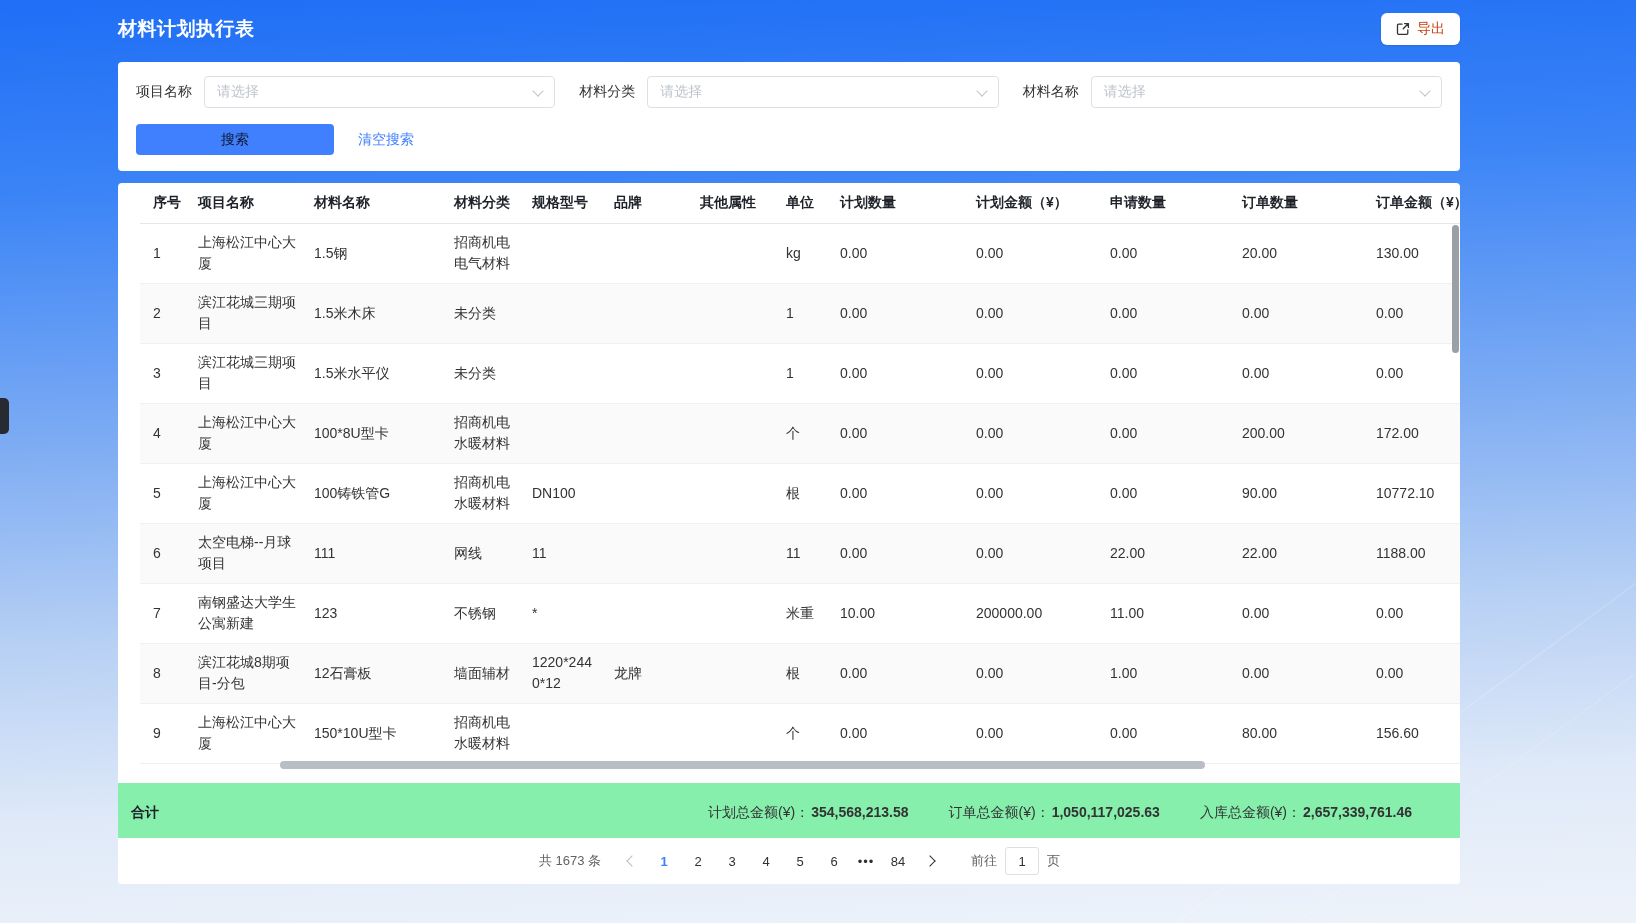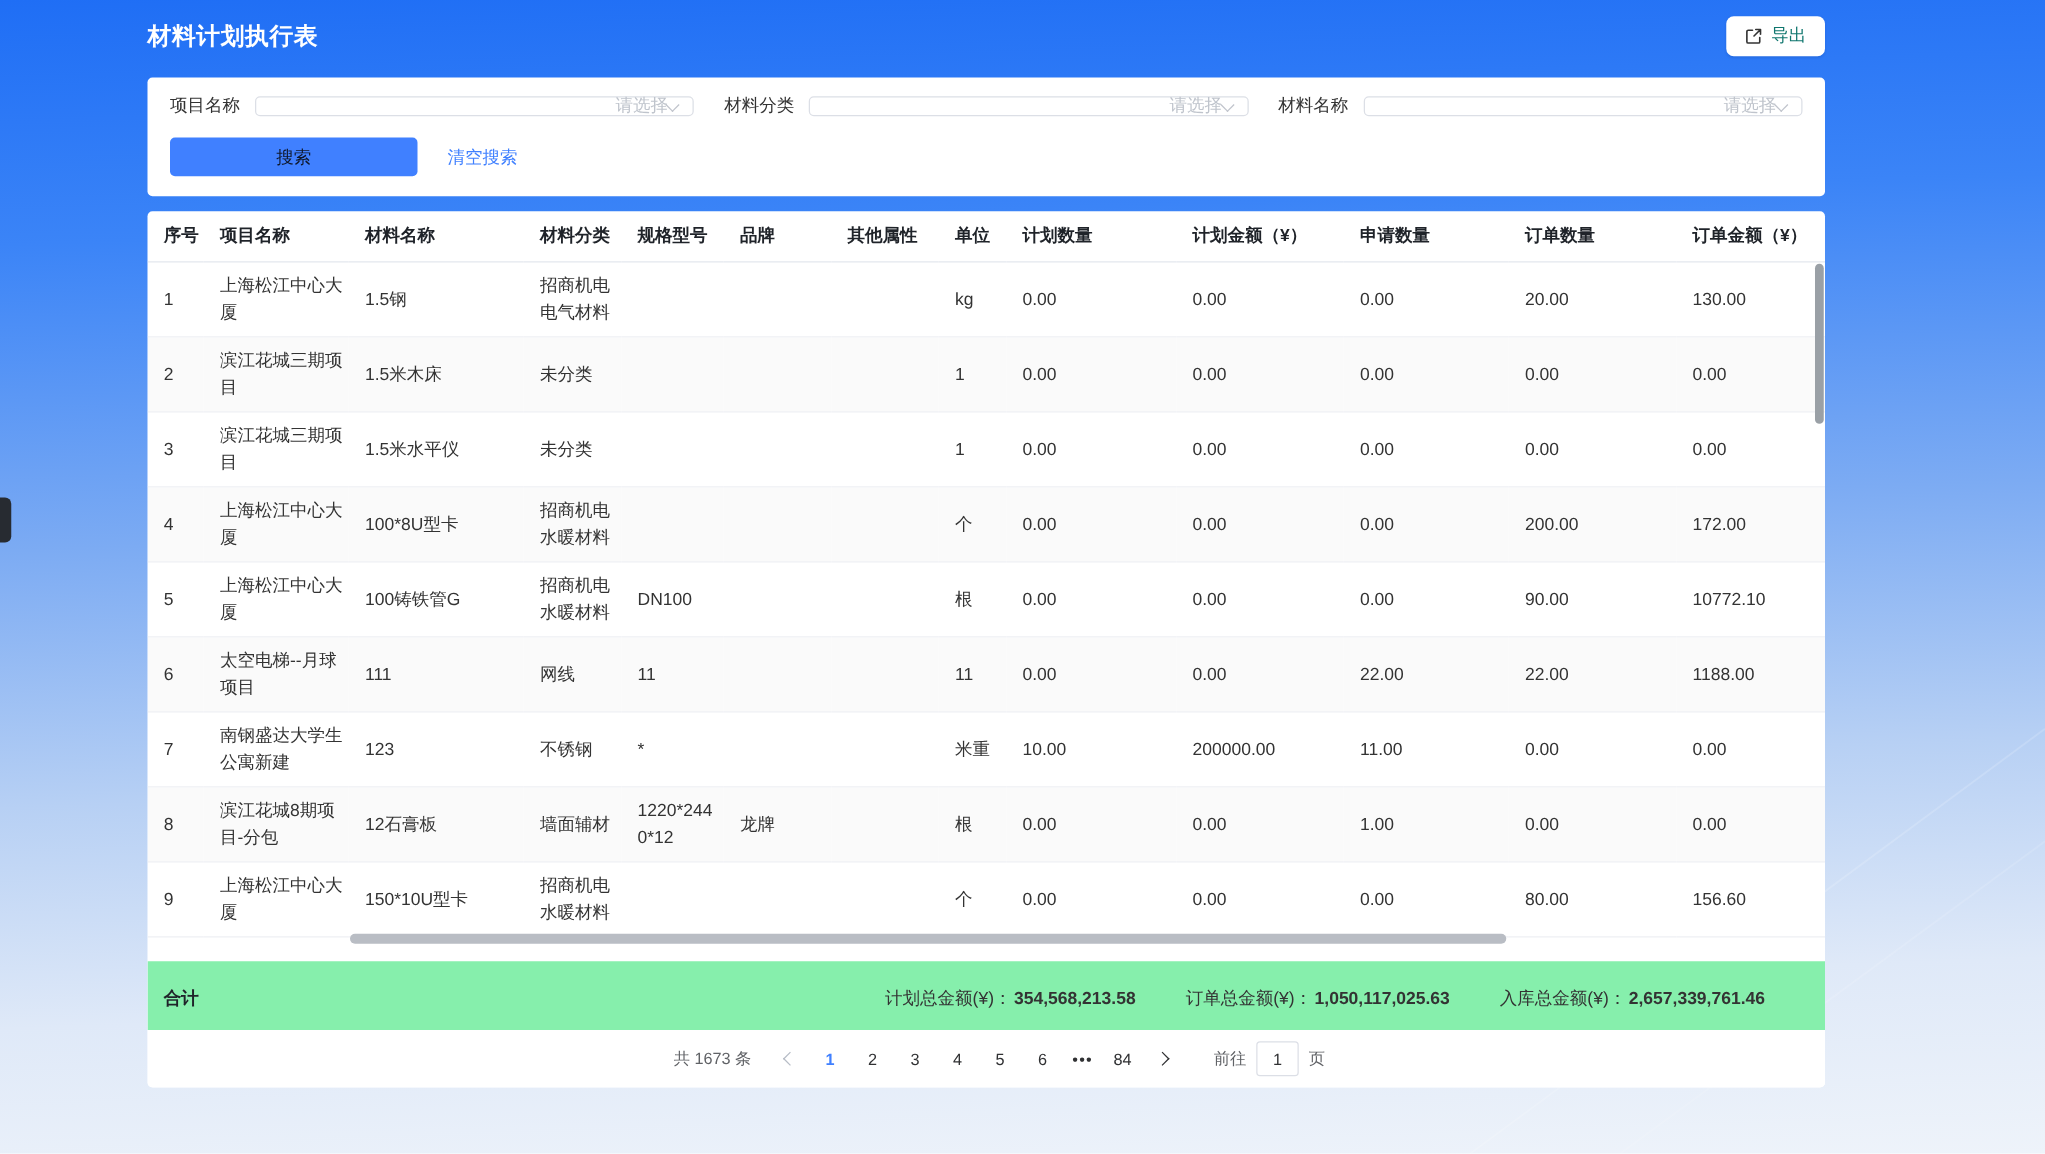--- a/index.html
+++ b/index.html
@@ -14,45 +14,45 @@
     position:absolute; left:0; top:398px; width:9px; height:36px;
     background:#272b31; border-radius:0 5px 5px 0; cursor:pointer;
   }
   .container { position:absolute; left:118px; top:0; width:1342px; }
 
   
   .page-header { height:58px; display:flex; align-items:center; justify-content:space-between; }
   .page-title { font-size:19px; font-weight:bold; color:#ffffff; letter-spacing:.5px; }
   .export-btn {
     height:21px; padding:16px 15px; background:#ffffff; border:none; border-radius:6px;
-    display:flex; align-items:center; gap:7px; font-size:14px; color:#0f766e; cursor:pointer;
+    display:flex; align-items:center; gap:7px; font-size:14px; color:#c2410c; cursor:pointer;
     font-family:inherit; box-shadow:0 1px 2px rgba(0,40,120,.15);
   }
 
   
   .filter-card { margin-top:4px; background:#fff; border-radius:4px; padding:14px 18px 16px; }
   .filter-row { display:flex; gap:24px; }
   .filter-item { display:flex; align-items:center; flex:1; }
   .filter-label { font-size:14px; color:#333; margin-right:12px; white-space:nowrap; }
   .select-box {
-    flex:1; height:16px; border:1px solid #dcdfe6; border-radius:4px; background:#fff;
-    display:flex; align-items:center; justify-content:flex-end; padding:0 12px; cursor:pointer;
+    flex:1; height:32px; border:1px solid #dcdfe6; border-radius:4px; background:#fff;
+    display:flex; align-items:center; justify-content:space-between; padding:0 12px; cursor:pointer;
   }
   .select-placeholder { font-size:14px; color:#bfc4cc; }
   .chevron-down { display:block; width:8px; height:8px; border-right:1.5px solid #c0c4cc; border-bottom:1.5px solid #c0c4cc; transform:rotate(45deg); margin-top:-3px; }
   .filter-actions { margin-top:16px; display:flex; align-items:center; }
   .search-btn {
     width:198px; height:31px; background:#4080ff; color:#0f172a; border:none; border-radius:4px;
     font-size:14px; cursor:pointer; font-family:inherit;
   }
   .clear-link { margin-left:24px; color:#4080ff; font-size:14px; cursor:pointer; text-decoration:none; }
 
   
   .table-card { margin-top:12px; background:#fff; border-radius:4px; overflow:hidden; }
-  .table-wrap { position:relative; height:588px; overflow:hidden; }
+  .table-wrap { position:relative; height:588px; overflow:hidden;padding-left:22px; }
   table { width:100%; border-collapse:collapse; table-layout:fixed; }
   thead tr { height:40px; }
   th {
     font-size:14px; font-weight:600; color:#1f2329; text-align:left;
     padding:0 4px 0 13px; border-bottom:1px solid #e4e8ee; white-space:nowrap; overflow:hidden;
   }
   tbody tr { height:60px; }
   tbody tr:nth-child(even) { background:#fafafa; }
   td {
     font-size:14px; color:#333; line-height:21px; padding:8px 4px 8px 13px;

